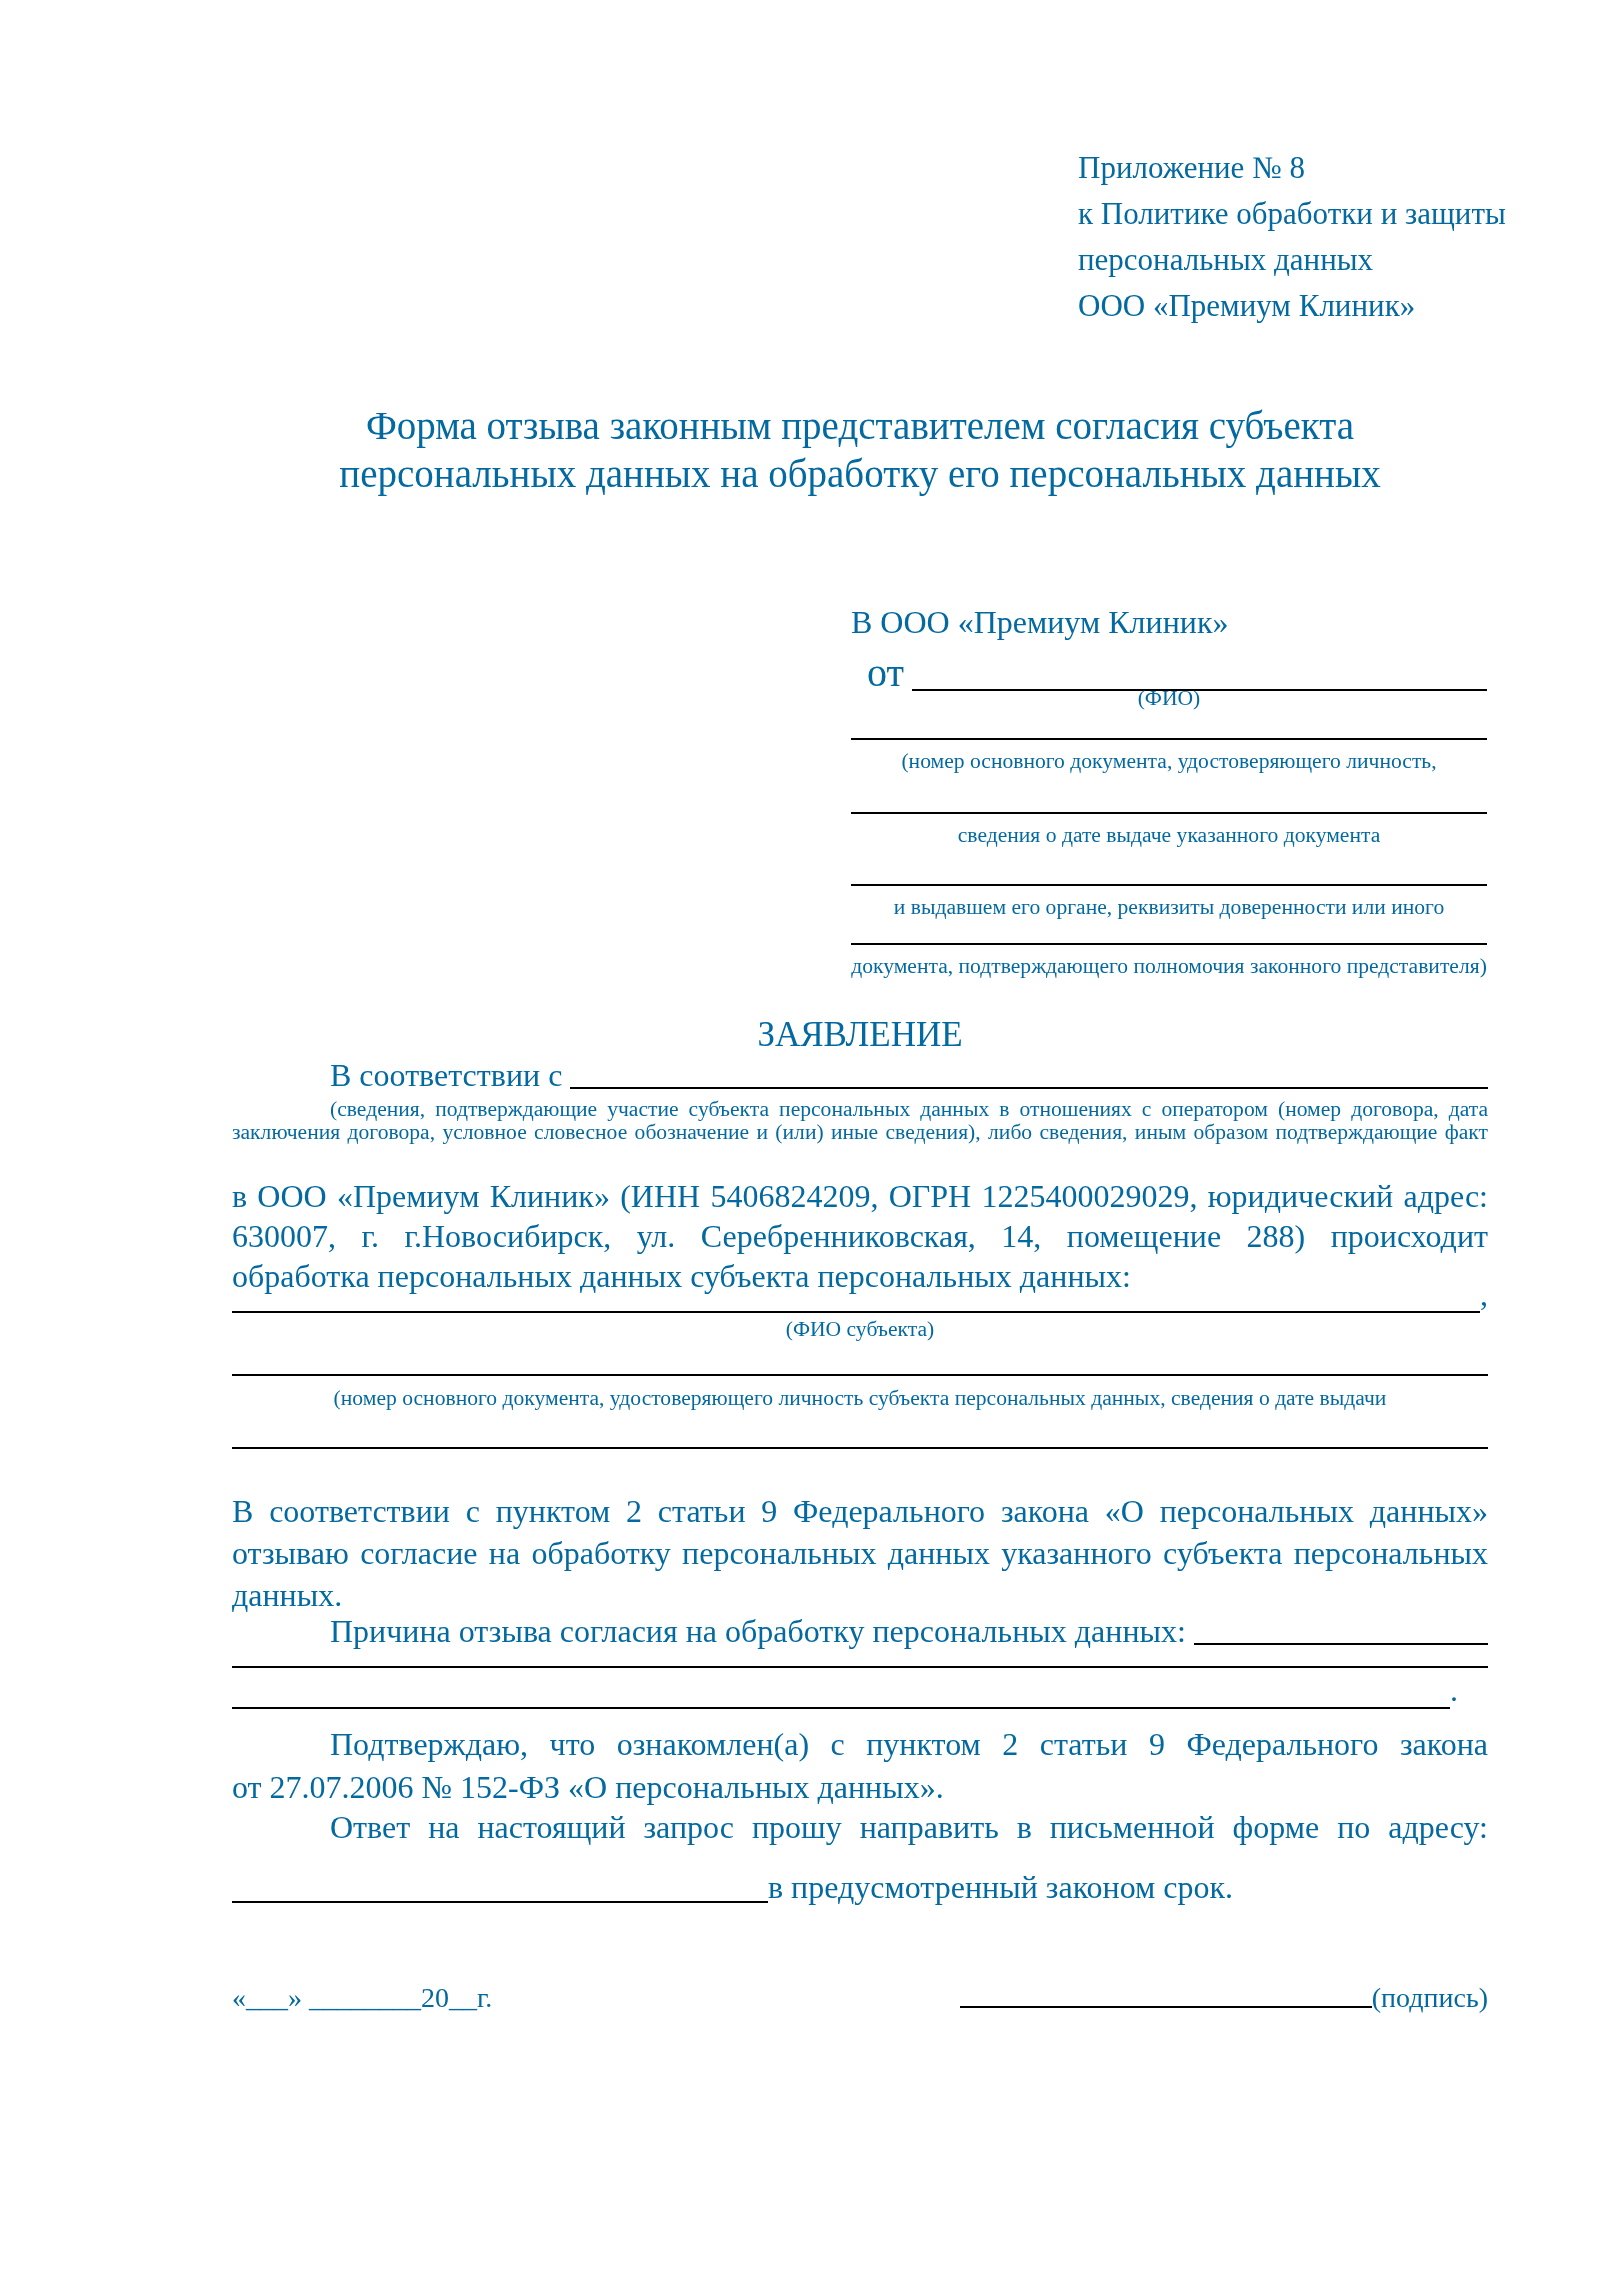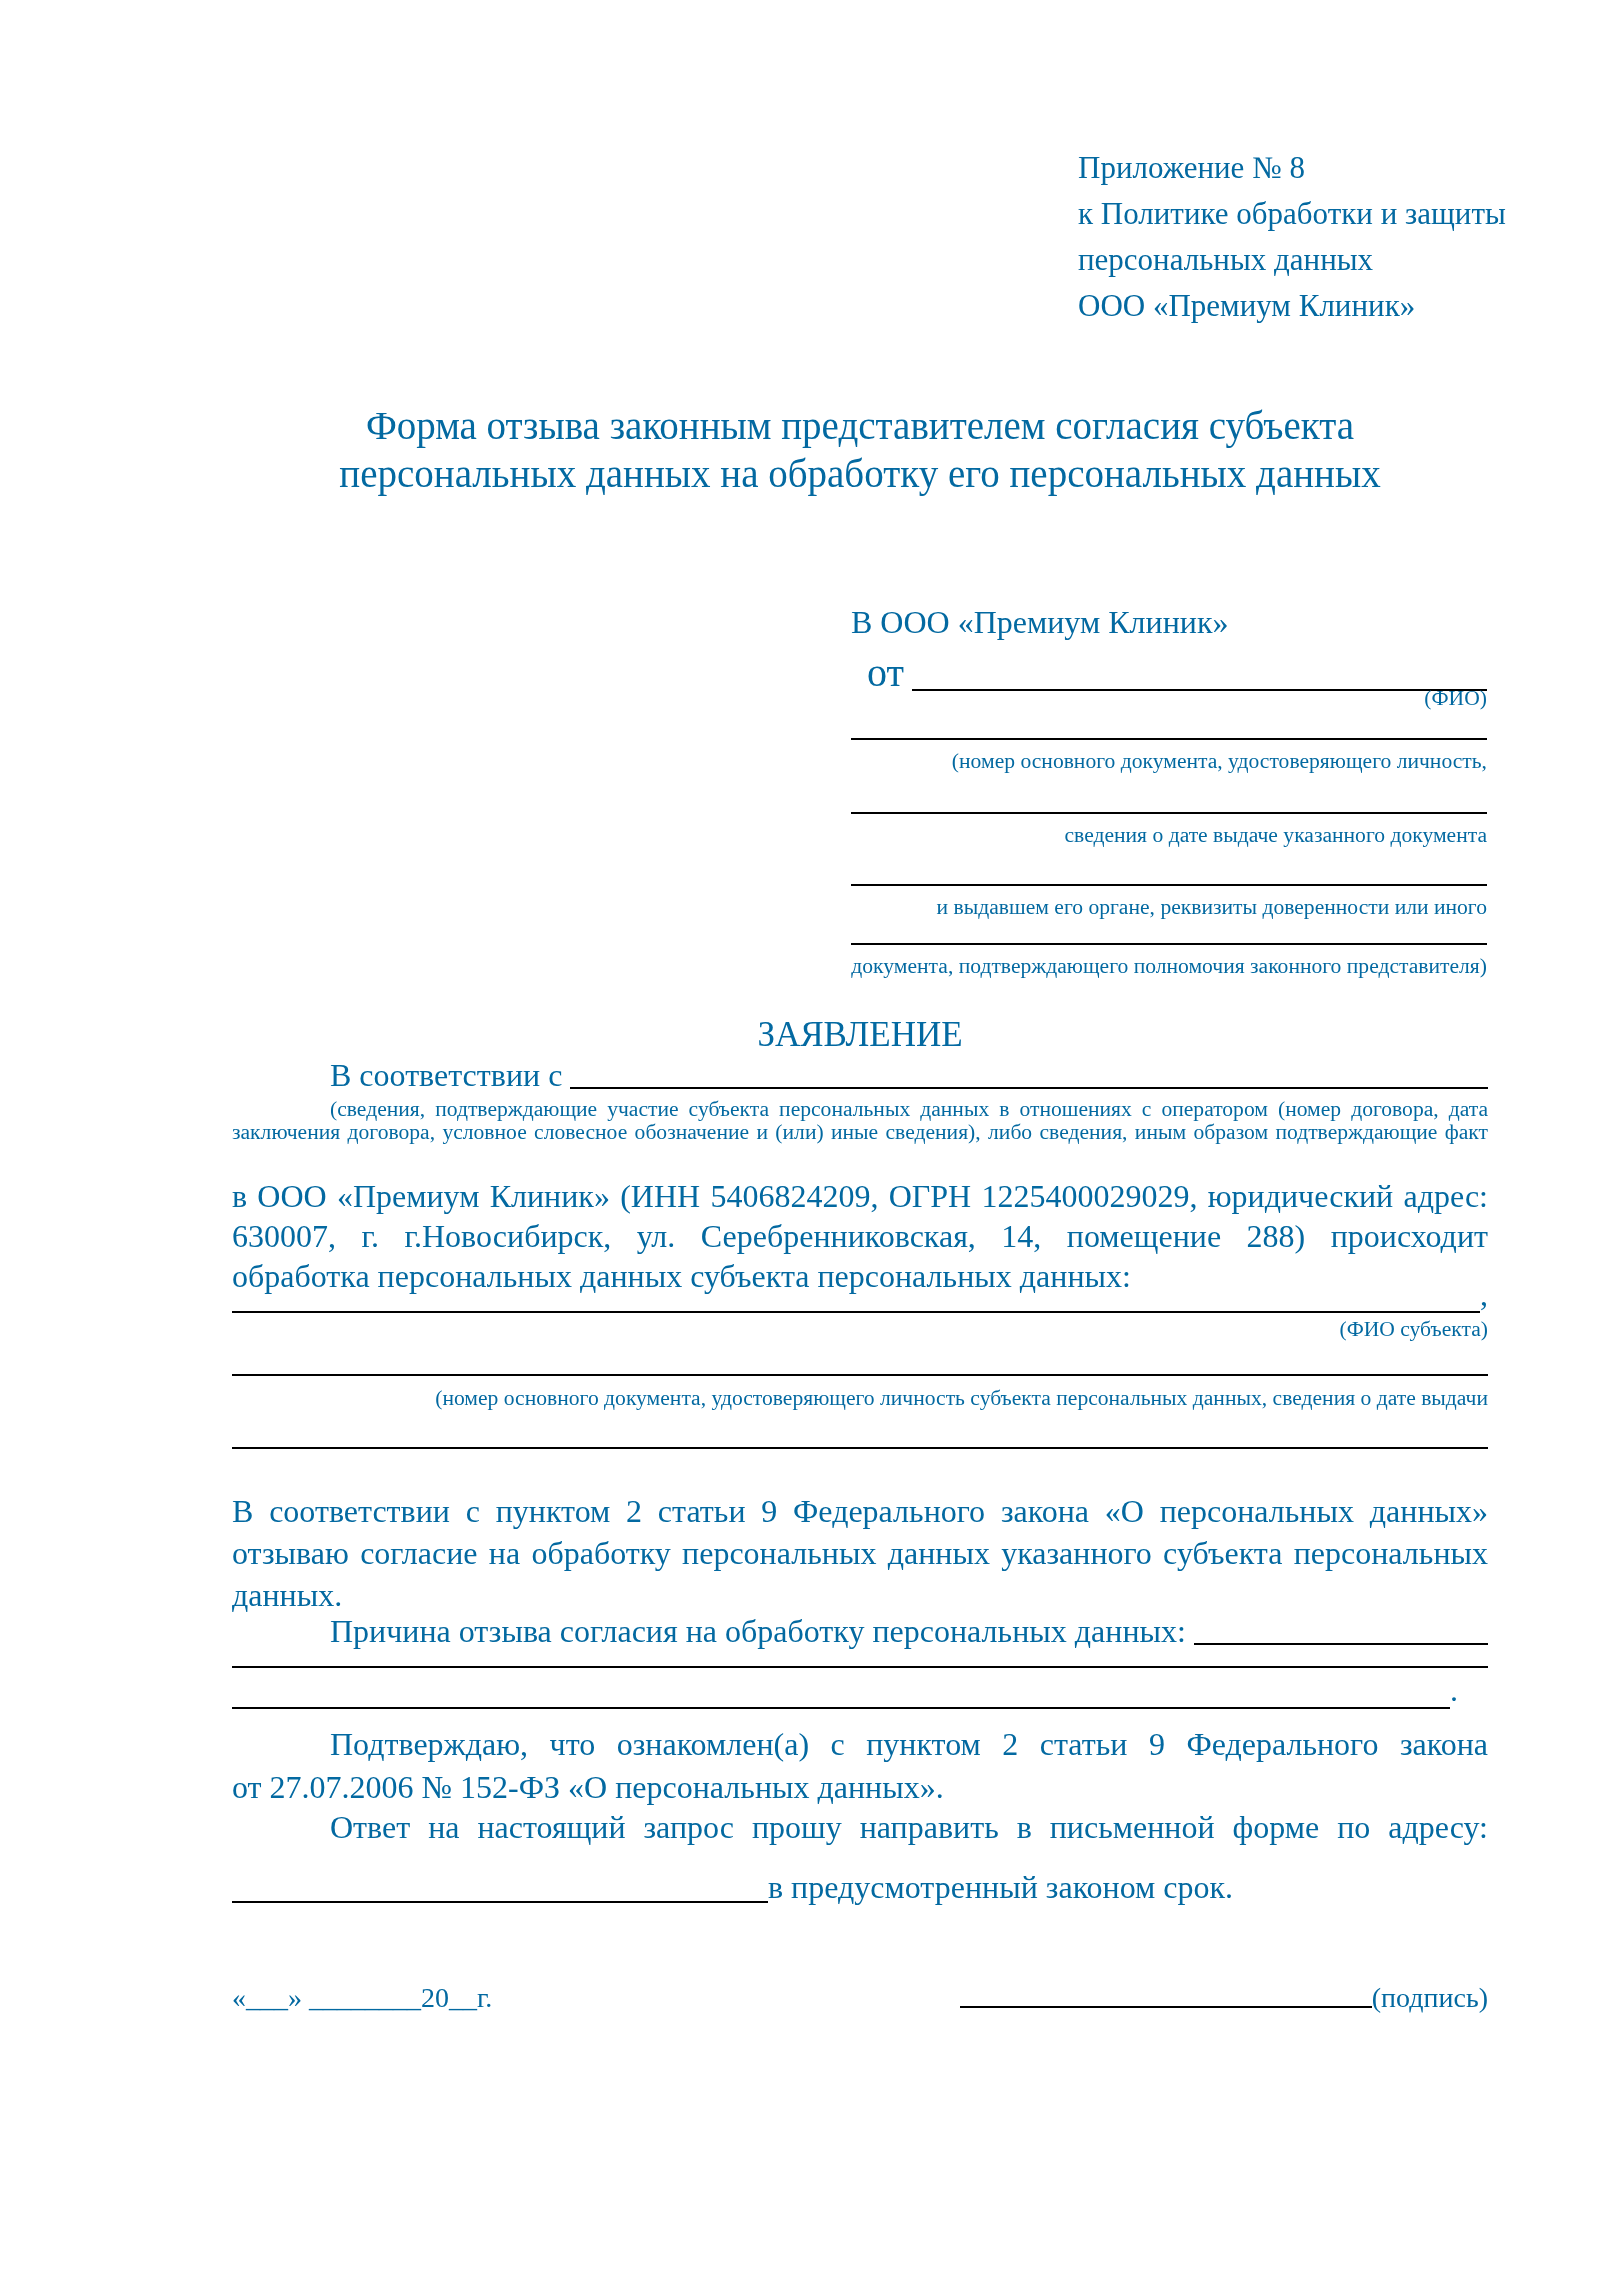--- a/index.html
+++ b/index.html
@@ -7,21 +7,21 @@
   .page {
     position:relative;
     width:1621px; height:2293px;
     background:#ffffff;
     color:#0369a1;
     font-family:"Liberation Serif","DejaVu Serif",serif;
     overflow:hidden;
   }
   .abs { position:absolute; }
   .body-text { font-size:32px; line-height:40px; }
-  .small-label { font-size:21.6px; line-height:25.5px; text-align:right; }
+  .small-label { font-size:21.6px; line-height:25.5px; text-align:center; }
   .appendix { left:1078px; top:145px; font-size:31px; line-height:46px; }
   .doc-title {
     left:232px; top:402px; width:1256px;
     font-size:39px; line-height:48px; font-weight:normal; text-align:center;
   }
   .addressee { left:851px; top:604px; width:636px; }
   .addr-to { position:absolute; top:0; left:0; font-size:32px; white-space:nowrap; }
   .from-row { position:absolute; top:45px; left:16px; right:0; display:flex; font-size:40px; }
   .fill-line { flex:1; border-bottom:2.9px solid #000; margin-bottom:4.9px; margin-left:7.8px; }
   .addr-fio { position:absolute; top:82px; left:39px; right:0; }

